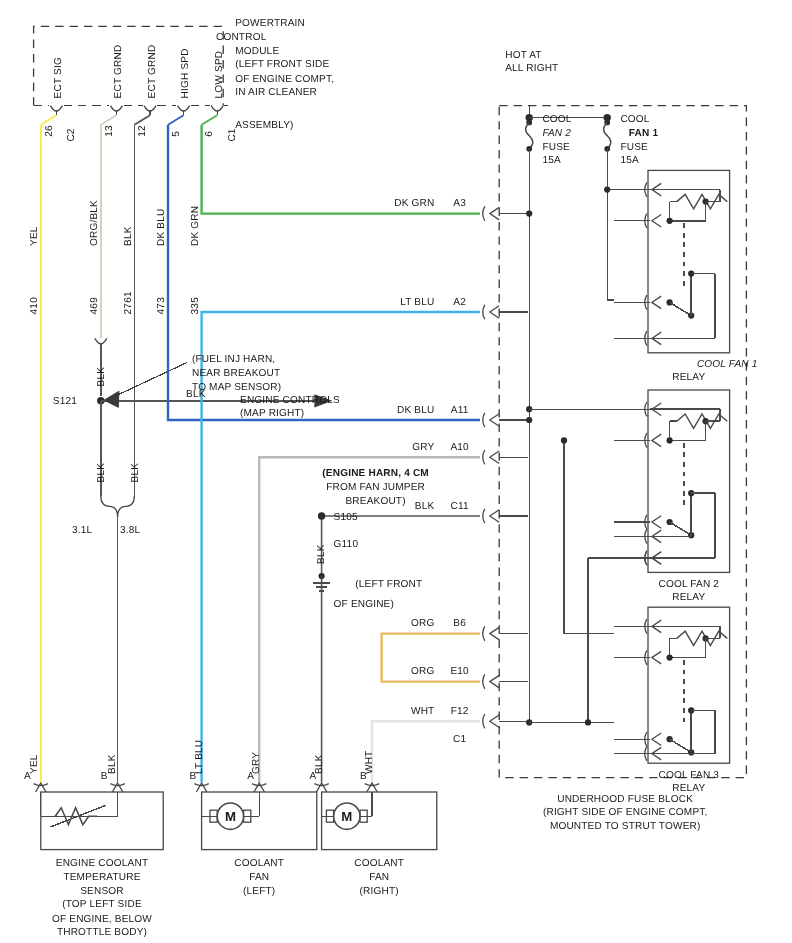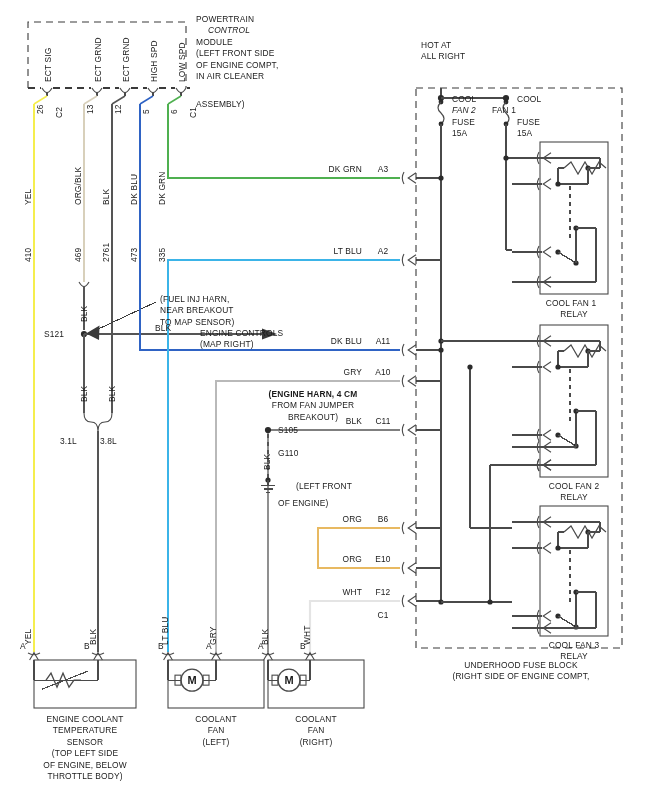--- a/index.html
+++ b/index.html
@@ -315,21 +315,21 @@
       <text x="289" y="684.16" text-anchor="middle" font-family="&quot;Liberation Sans&quot;,sans-serif" font-size="11" font-weight="bold" fill="#1a1a1a">M</text>
       <rect x="272" y="675.16" width="6" height="10" fill="none" stroke="#4a4a4a" stroke-width="1.1"></rect>
       <rect x="300" y="675.16" width="6" height="10" fill="none" stroke="#4a4a4a" stroke-width="1.1"></rect>
     </svg>
     <div class="vt" style="left: 42.5px; top: 82px;">ECT SIG</div>
     <div class="vt" style="left: 92.5px; top: 82px;">ECT GRND</div>
     <div class="vt" style="left: 120.5px; top: 82px;">ECT GRND</div>
     <div class="vt" style="left: 148.5px; top: 82px;">HIGH SPD</div>
     <div class="vt" style="left: 176.5px; top: 82px;">LOW SPD</div>
     <div class="t" style="left: 196px; top: 14px;">POWERTRAIN</div>
-    <div class="t" style="left: 208px; top: 25.4px; font-style: italic;">CONTROL</div>
+    <div class="t" style="left: 180px; top: 25.4px;">CONTROL</div>
     <div class="t" style="left: 196px; top: 36.8px;">MODULE</div>
     <div class="t" style="left: 196px; top: 48.2px;">(LEFT FRONT SIDE</div>
     <div class="t" style="left: 196px; top: 59.6px;">OF ENGINE COMPT,</div>
     <div class="t" style="left: 196px; top: 71px;">IN AIR CLEANER</div>
     <div class="t" style="left: 196px; top: 99px;">ASSEMBLY)</div>
     <div class="vt" style="left: 35px; top: 114px;">26</div>
     <div class="vt" style="left: 54px; top: 118px;">C2</div>
     <div class="vt" style="left: 23px; top: 205px;">YEL</div>
     <div class="vt" style="left: 23px; top: 262px;">410</div>
     <div class="vt" style="left: 85px; top: 114px;">13</div>
@@ -394,36 +394,37 @@
     <div class="t rt" style="left: 300px; top: 587px; width: 62px;">WHT</div>
     <div class="t ctr" style="left: 370px; top: 587px; width: 26px;">F12</div>
     <div class="t ctr" style="left: 370px; top: 610px; width: 26px;">C1</div>
     <div class="t" style="left: 421px; top: 40px;">HOT AT</div>
     <div class="t" style="left: 421px; top: 51.4px;">ALL RIGHT</div>
     <div class="t" style="left: 452px; top: 94px;">COOL</div>
     <div class="t" style="left: 452px; top: 105.4px; font-style: italic;">FAN 2</div>
     <div class="t" style="left: 452px; top: 116.8px;">FUSE</div>
     <div class="t" style="left: 452px; top: 128.2px;">15A</div>
     <div class="t" style="left: 517px; top: 94px;">COOL</div>
-    <div class="t" style="left: 492px; top: 105.4px;">FAN 1</div>
+    <div class="t" style="left: 524px; top: 105.4px; font-weight: bold;">FAN 1</div>
     <div class="t" style="left: 517px; top: 116.8px;">FUSE</div>
     <div class="t" style="left: 517px; top: 128.2px;">15A</div>
-    <div class="t ctr" style="left: 529px; top: 298px; width: 84px;">COOL FAN 1</div>
+    <div class="t ctr" style="left: 564px; top: 298px; width: 84px; font-style: italic;">COOL FAN 1</div>
     <div class="t ctr" style="left: 532px; top: 309.4px; width: 84px;">RELAY</div>
     <div class="t ctr" style="left: 532px; top: 481px; width: 84px;">COOL FAN 2</div>
     <div class="t ctr" style="left: 532px; top: 492.4px; width: 84px;">RELAY</div>
     <div class="t ctr" style="left: 532px; top: 640px; width: 84px;">COOL FAN 3</div>
     <div class="t ctr" style="left: 532px; top: 651.4px; width: 84px;">RELAY</div>
     <div class="t ctr" style="left: -8px; top: 714px; width: 186px;">ENGINE COOLANT</div>
     <div class="t ctr" style="left: -8px; top: 725.4px; width: 186px;">TEMPERATURE</div>
     <div class="t ctr" style="left: -8px; top: 736.8px; width: 186px;">SENSOR</div>
     <div class="t ctr" style="left: -8px; top: 748.2px; width: 186px;">(TOP LEFT SIDE</div>
     <div class="t ctr" style="left: -8px; top: 759.6px; width: 186px;">OF ENGINE, BELOW</div>
     <div class="t ctr" style="left: -8px; top: 771px; width: 186px;">THROTTLE BODY)</div>
     <div class="t ctr" style="left: 126px; top: 714px; width: 180px;">COOLANT</div>
     <div class="t ctr" style="left: 126px; top: 725.4px; width: 180px;">FAN</div>
     <div class="t ctr" style="left: 126px; top: 736.8px; width: 180px;">(LEFT)</div>
     <div class="t ctr" style="left: 226px; top: 714px; width: 180px;">COOLANT</div>
     <div class="t ctr" style="left: 226px; top: 725.4px; width: 180px;">FAN</div>
     <div class="t ctr" style="left: 226px; top: 736.8px; width: 180px;">(RIGHT)</div>
     <div class="t ctr" style="left: 406px; top: 671.4px; width: 230px;">(RIGHT SIDE OF ENGINE COMPT,</div>
     <div class="t ctr" style="left: 406px; top: 660px; width: 230px;">UNDERHOOD FUSE BLOCK</div>
+    <div class="t ctr" style="left: 406px; top: 682.8px; width: 230px;">MOUNTED TO STRUT TOWER)</div>
   </div>
 
 </body></html>

